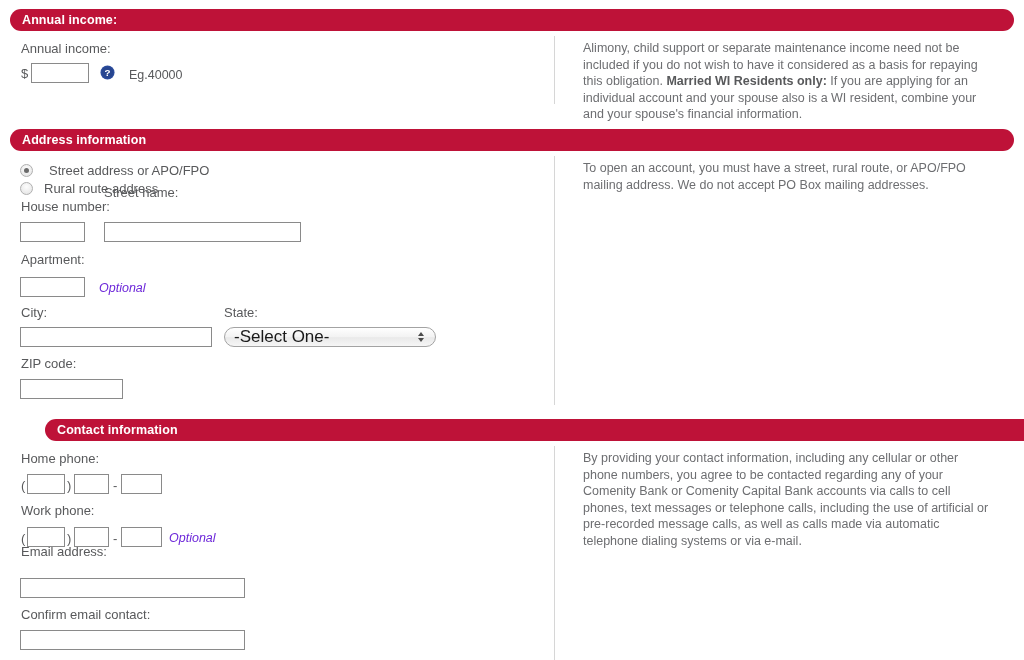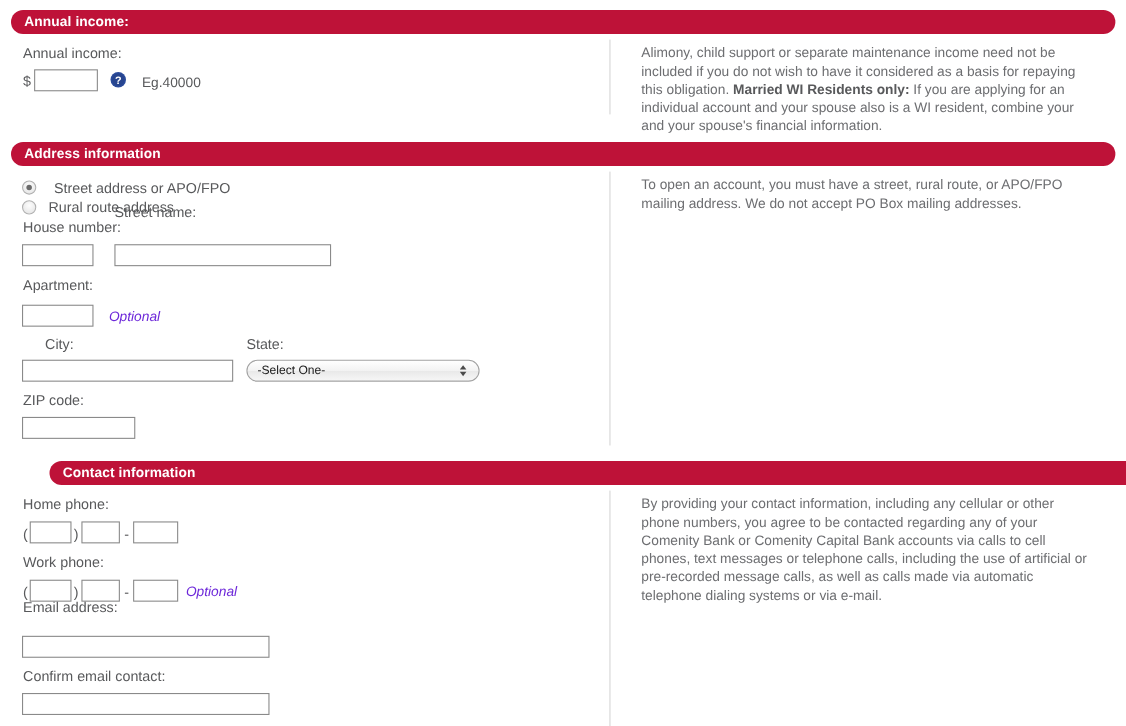--- a/index.html
+++ b/index.html
@@ -130,21 +130,21 @@
     height: 20px;
     border: 1px solid #a3a3a3;
     border-radius: 10px;
     background: linear-gradient(to bottom, #ffffff 0%, #f2f2f2 52%, #e9e9e9 53%, #f6f6f6 100%);
     display: flex;
     align-items: center;
     overflow: hidden;
   }
   .sel-wrap .sel-text {
     padding-left: 9px;
-    font-size: 11px;
+    font-size: 17px;
     color: #1a1a1a;
     white-space: nowrap;
     flex: 1;
   }
   .sel-arrows {
     width: 16px;
     height: 100%;
     display: flex;
     flex-direction: column;
     align-items: center;
@@ -210,21 +210,21 @@
 <div class="lbl" style="left:21px; top:199px;">House number:</div>
 <div class="lbl" style="left:104px; top:185px;">Street name:</div>
 
 <input class="tin" style="left: 20px; top: 222px; width: 65px;" type="text" value="">
 <input class="tin" style="left: 104px; top: 222px; width: 197px;" type="text" value="">
 
 <div class="lbl" style="left:21px; top:252px;">Apartment:</div>
 <input class="tin" style="left: 20px; top: 277px; width: 65px;" type="text" value="">
 <div class="optional" style="left:99px; top:281px;">Optional</div>
 
-<div class="lbl" style="left:21px; top:305px;margin-left:20px;">City:</div>
+<div class="lbl" style="left:21px; top:305px;">City:</div>
 <input class="tin" style="left: 20px; top: 327px; width: 192px;" type="text" value="">
 
 <div class="lbl" style="left:224px; top:305px;">State:</div>
 <div class="sel-wrap" style="left:224px; top:327px; width:212px;">
   <span class="sel-text">-Select One-</span>
   <span class="sel-arrows">
     <i class="up"></i>
       <i class="down"></i>
   </span>
 </div>

